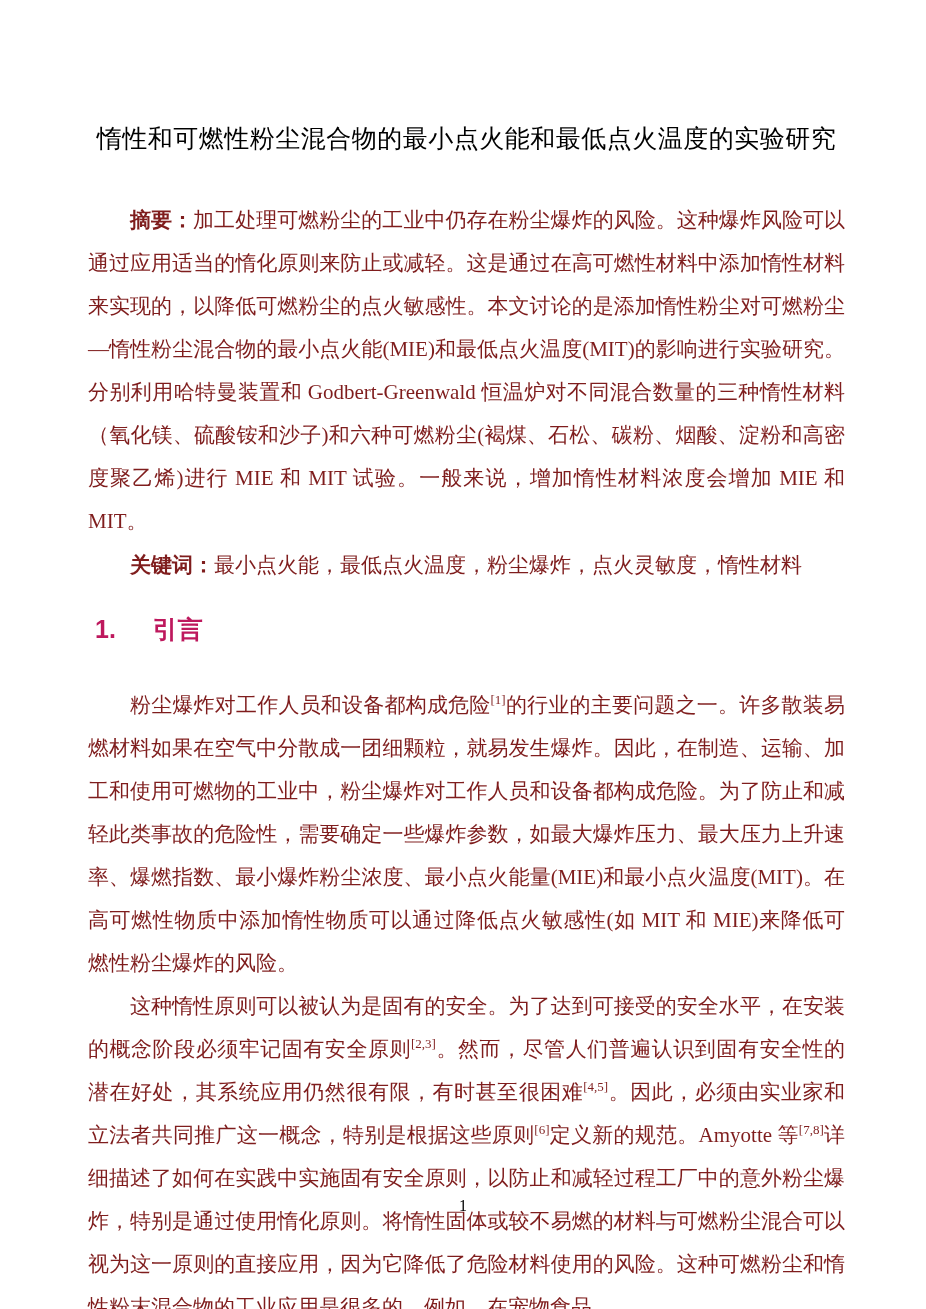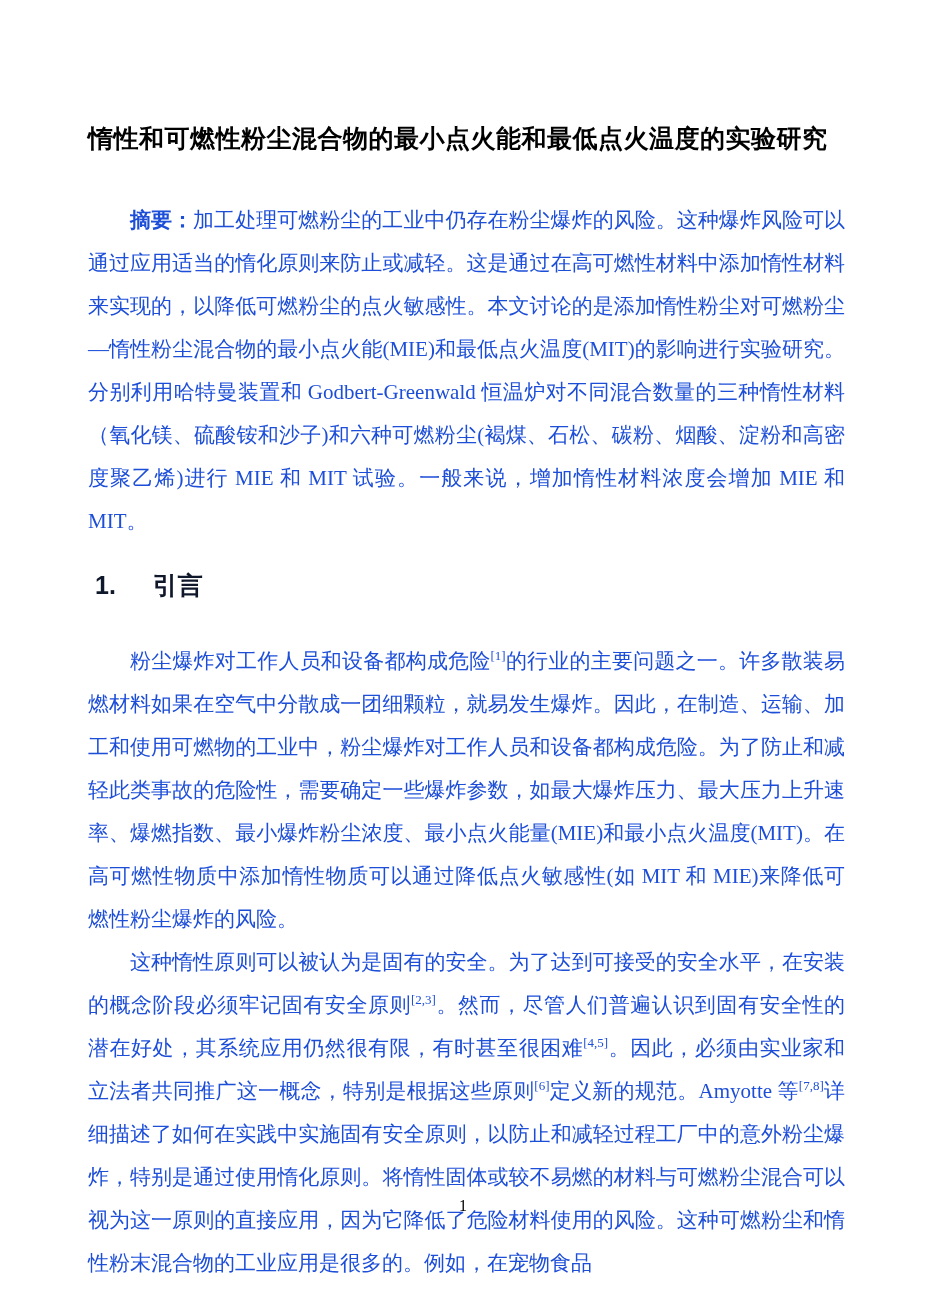--- a/index.html
+++ b/index.html
@@ -16,53 +16,53 @@
     width: 926px;
     height: 1309px;
     background: #ffffff;
     overflow: hidden;
   }
   .content {
     padding: 120px 81px 0 88px;
   }
   .doc-title {
     font-family: "Liberation Sans", "DejaVu Sans", sans-serif;
-    font-weight: bold;
+    font-weight: normal;
     font-size: 25px;
     line-height: 36px;
-    text-align: left;
+    text-align: center;
     letter-spacing: 0.5px;
     color: #000000;
   }
   p.body-text {
     font-size: 21px;
     line-height: 43px;
     text-align: justify;
     text-indent: 42px;
-    color: #1d4ed8;
+    color: #7f1d1d;
     word-break: normal;
   }
   p.body-text sup {
     font-size: 13px;
     line-height: 0;
     vertical-align: super;
   }
   .hei {
     font-family: "Liberation Sans", "DejaVu Sans", sans-serif;
     font-weight: bold;
   }
   .abstract-par { margin-top: 42px; }
   .keywords-par { margin-top: 0; }
   .section-heading {
     margin-top: 24px;
     font-family: "Liberation Sans", "DejaVu Sans", sans-serif;
     font-weight: bold;
     font-size: 25px;
     line-height: 36px;
-    color: #0f172a;
+    color: #be185d;
     padding-left: 7px;
   }
   .section-heading .sec-num { margin-right: 30px; }
   .intro-first { margin-top: 37px; }
   .intro-next { margin-top: 0; }
   .page-number {
     position: absolute;
     top: 1196px;
     left: 0;
     right: 0;
@@ -75,20 +75,21 @@
 </head>
 <body>
 
 <div class="page">
   <div class="content">
 
     <h1 class="doc-title">惰性和可燃性粉尘混合物的最小点火能和最低点火温度的实验研究</h1>
 
     <p class="body-text abstract-par"><span class="hei">摘要：</span><span>加工处理可燃粉尘的工业中仍存在粉尘爆炸的风险。这种爆炸风险可以通过应用适当的惰化原则来防止或减轻。这是通过在高可燃性材料中添加惰性材料来实现的，以降低可燃粉尘的点火敏感性。本文讨论的是添加惰性粉尘对可燃粉尘—惰性粉尘混合物的最小点火能(MIE)和最低点火温度(MIT)的影响进行实验研究。分别利用哈特曼装置和 Godbert-Greenwald 恒温炉对不同混合数量的三种惰性材料（氧化镁、硫酸铵和沙子)和六种可燃粉尘(褐煤、石松、碳粉、烟酸、淀粉和高密度聚乙烯)进行 MIE 和 MIT 试验。一般来说，增加惰性材料浓度会增加 MIE 和 MIT。</span></p>
 
+    <p class="body-text keywords-par"><span class="hei">关键词：</span><span>最小点火能，最低点火温度，粉尘爆炸，点火灵敏度，惰性材料</span></p>
 
     <h2 class="section-heading">
       <span class="sec-num">1.</span>
       <span class="sec-title">引言</span>
     </h2>
 
     <p class="body-text intro-first"><span>粉尘爆炸对工作人员和设备都构成危险</span><sup>[1]</sup><span>的行业的主要问题之一。许多散装易燃材料如果在空气中分散成一团细颗粒，就易发生爆炸。因此，在制造、运输、加工和使用可燃物的工业中，粉尘爆炸对工作人员和设备都构成危险。为了防止和减轻此类事故的危险性，需要确定一些爆炸参数，如最大爆炸压力、最大压力上升速率、爆燃指数、最小爆炸粉尘浓度、最小点火能量(MIE)和最小点火温度(MIT)。在高可燃性物质中添加惰性物质可以通过降低点火敏感性(如 MIT 和 MIE)来降低可燃性粉尘爆炸的风险。</span></p>
 
     <p class="body-text intro-next"><span>这种惰性原则可以被认为是固有的安全。为了达到可接受的安全水平，在安装的概念阶段必须牢记固有安全原则</span><sup>[2,3]</sup><span>。然而，尽管人们普遍认识到固有安全性的潜在好处，其系统应用仍然很有限，有时甚至很困难</span><sup>[4,5]</sup><span>。因此，必须由实业家和立法者共同推广这一概念，特别是根据这些原则</span><sup>[6]</sup><span>定义新的规范。Amyotte 等</span><sup>[7,8]</sup><span>详细描述了如何在实践中实施固有安全原则，以防止和减轻过程工厂中的意外粉尘爆炸，特别是通过使用惰化原则。将惰性固体或较不易燃的材料与可燃粉尘混合可以视为这一原则的直接应用，因为它降低了危险材料使用的风险。这种可燃粉尘和惰性粉末混合物的工业应用是很多的。例如，在宠物食品</span></p>
 

